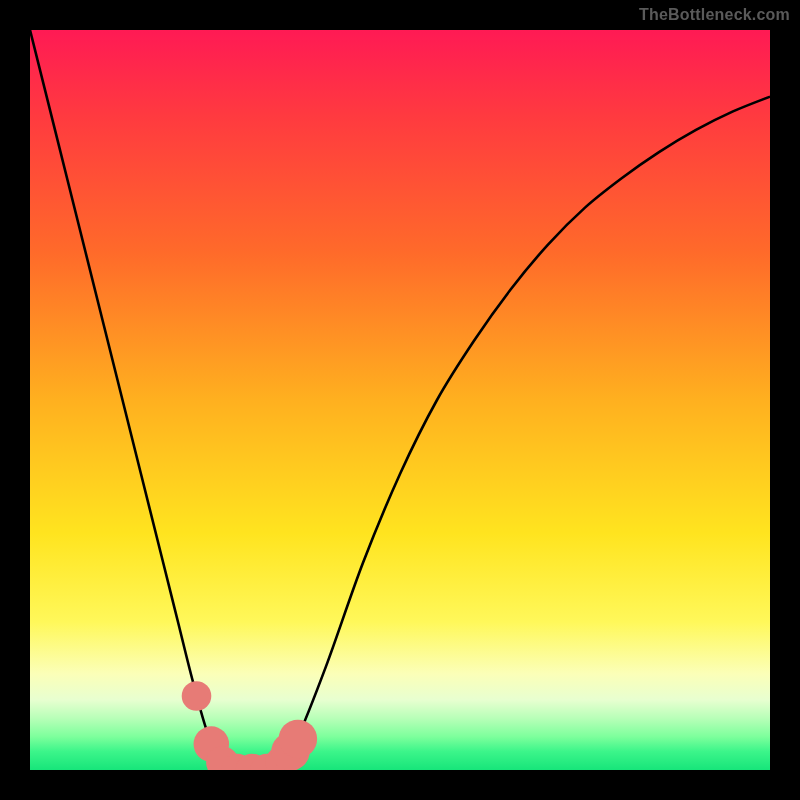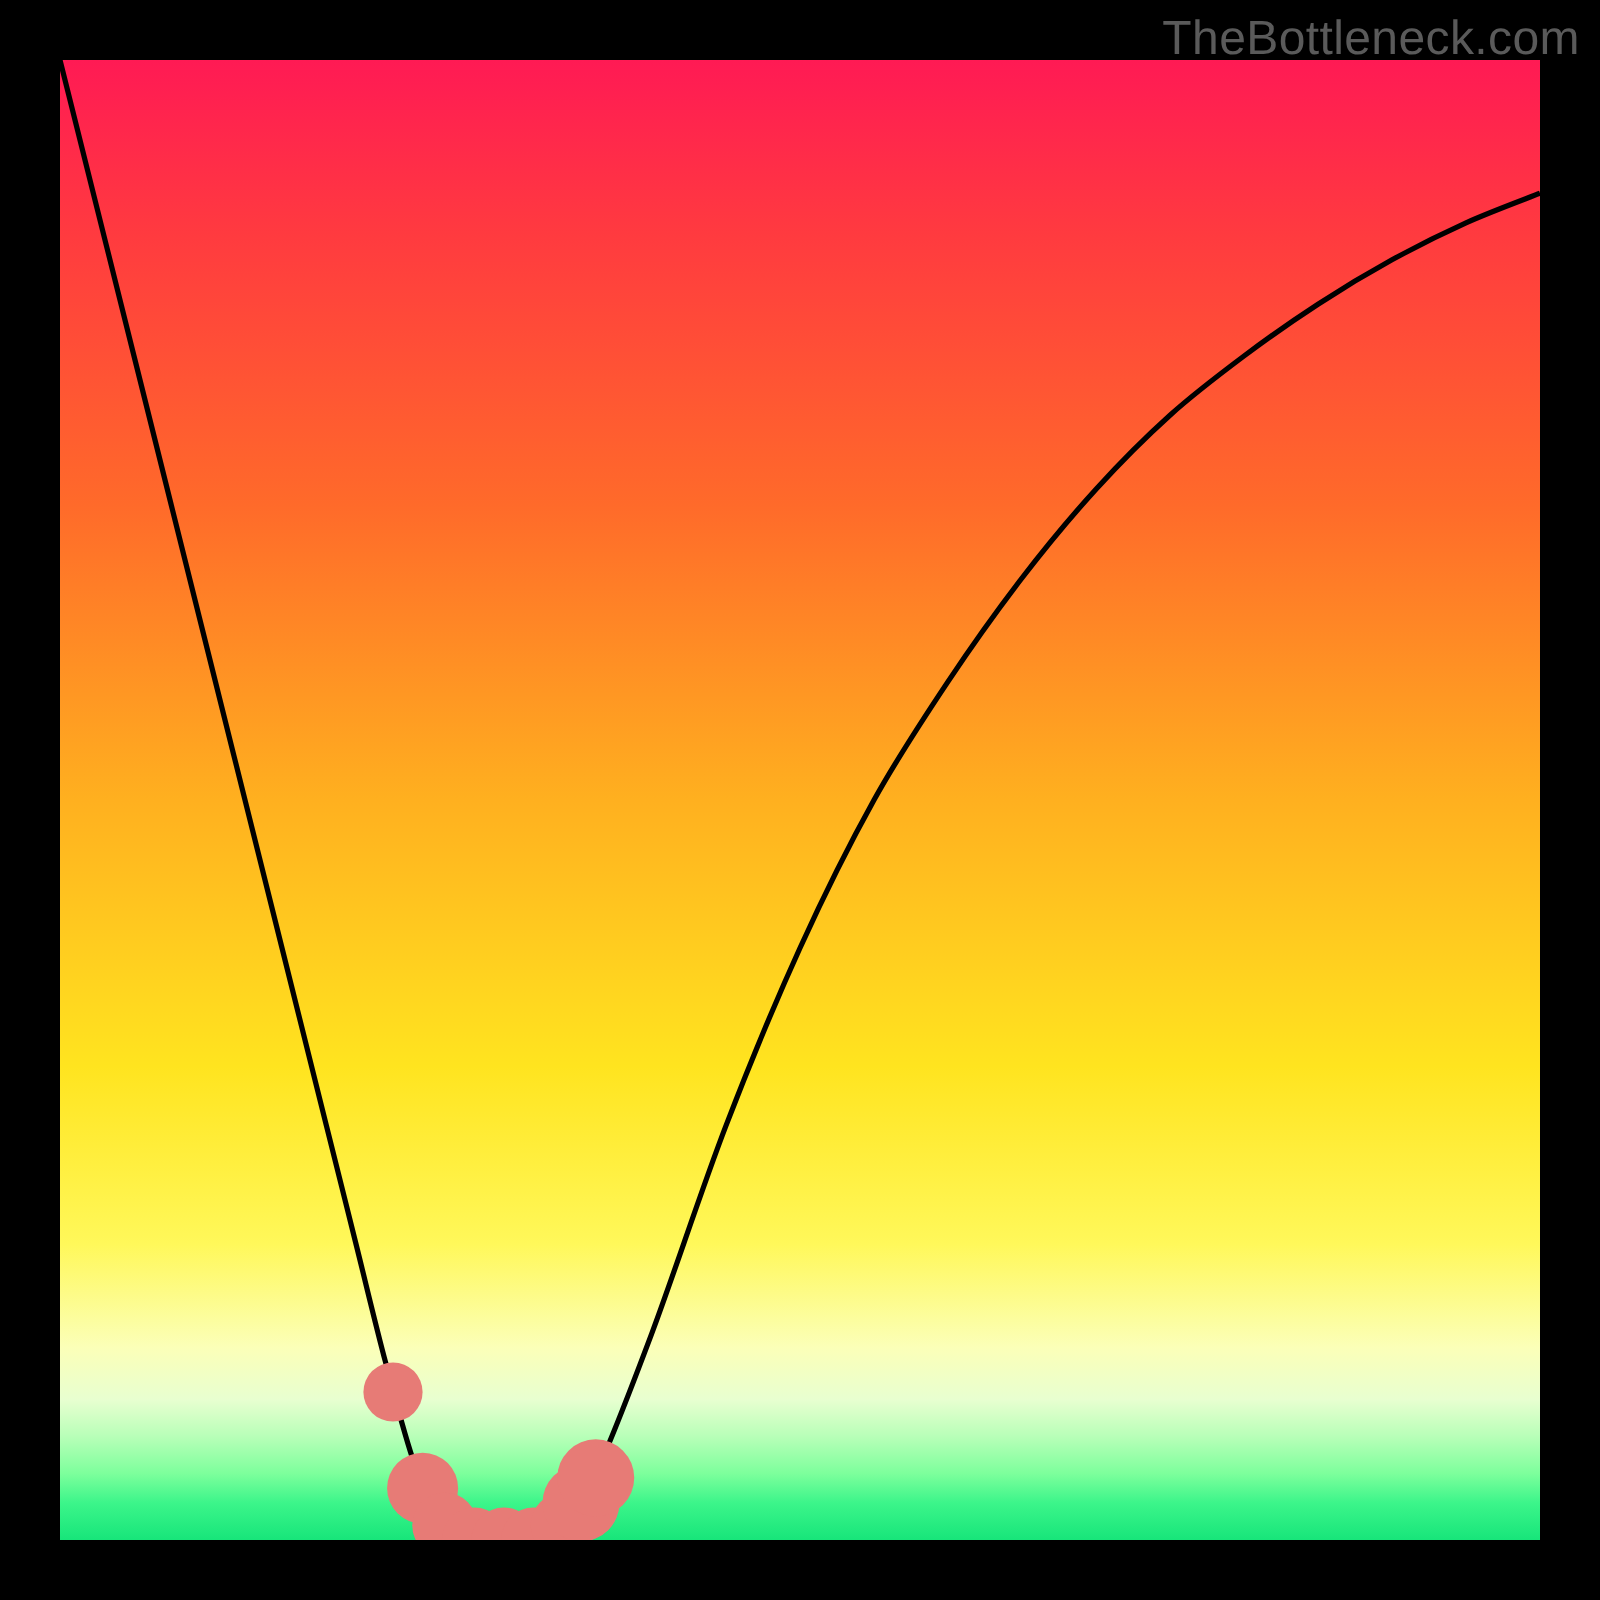--- a/index.html
+++ b/index.html
@@ -15,22 +15,22 @@
     position: relative;
     width: 800px;
     height: 800px;
     background: #000;
   }
   .watermark {
     position: absolute;
     top: 6px;
     right: 10px;
     color: #5a5a5a;
-    font-size: 24px;
-    font-weight: 400;
+    font-size: 16px;
+    font-weight: 700;
     letter-spacing: 0.2px;
     z-index: 50;
   }
   svg.plot {
     position: absolute;
     top: 30px;
     left: 30px;
     width: 740px;
     height: 740px;
     display: block;

